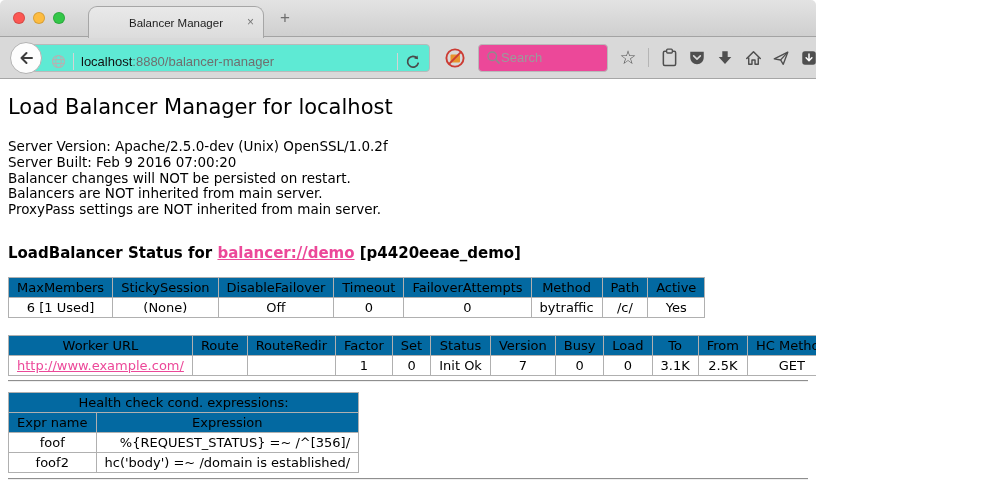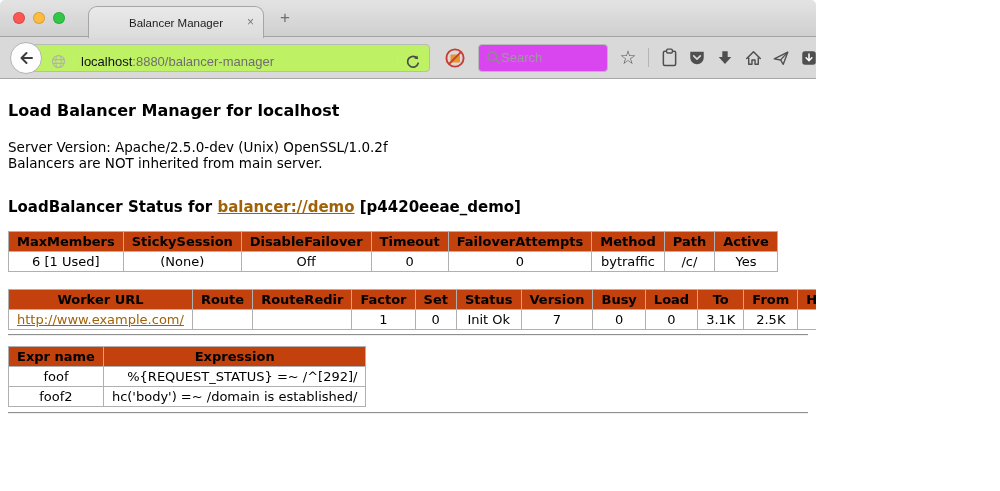--- a/index.html
+++ b/index.html
@@ -41,33 +41,33 @@
   .toolbar {
     height:42px; background:#d9d9d9; border-bottom:1px solid #a6a6a6;
     display:flex; align-items:center; padding:0 10px; position:relative; z-index:1;
   }
   .back-btn {
     width:32px; height:32px; border-radius:50%; background:#fdfdfd;
     border:1px solid #b2b2b2; display:flex; align-items:center; justify-content:center;
     margin-right:-18px; z-index:2; flex:0 0 auto;
   }
   .url-bar {
-    height:28px; background:#bef264; border:1px solid #b9b9b9; border-radius:4px;
+    height:28px; background:#5eead4; border:1px solid #b9b9b9; border-radius:4px;
     flex:0 0 406px; display:flex; align-items:center; padding:8px 8px 0 26px;
     overflow:hidden;
     justify-content:space-between;
   }
   .v-sep { width:1px; height:17px; background:#d4d4d4; margin:0 7px; flex:0 0 auto; }
   .url-text { font-size:13px; white-space:nowrap; flex:1 1 auto; overflow:hidden; }
   .url-domain { color:#111; }
   .url-path { color:#6f6f6f; }
   .icon-btn { display:flex; align-items:center; justify-content:center; flex:0 0 auto; }
   .blocked-wrap { margin:0 12px 0 14px; }
   .search-bar {
-    height:28px; width:130px; background:#d946ef; border:1px solid #b9b9b9; border-radius:4px;
+    height:28px; width:130px; background:#ec4899; border:1px solid #b9b9b9; border-radius:4px;
     display:flex; align-items:center; padding:0 7px; flex:0 0 auto;
   }
   .search-bar input {
     border:none; outline:none; background:transparent; width:100%;
     font-size:13px; color:#333; font-family:"Liberation Sans",sans-serif;
   }
   .search-bar input::placeholder { color:#9b9b9b; }
   .tool-icons { display:flex; align-items:center; margin-left:10px; gap:8px; }
   .tool-icons .slot { width:20px; height:20px; display:flex; align-items:center; justify-content:center; }
   .tb-sep { width:1px; height:19px; background:#b5b5b5; margin:0 2px; }
@@ -82,27 +82,27 @@
   .hamburger i { display:block; width:17px; height:2.5px; background:#4a4a4a; border-radius:1px; }
   .grid-icon {
     width:17px; height:17px; margin-left:15px; opacity:0.55;
     border:1px solid #8f8f8f; border-radius:3px; background:
       repeating-linear-gradient(#c8c8c8 0 3px, #8f8f8f 3px 4px),
       #c8c8c8;
   }
 
   
   .content { padding:0 8px; font-family:"DejaVu Sans", sans-serif; color:#000; }
-  .content h1 { font-size:16px; font-weight:bold; margin:22px 0 20px; }
+  .content h1 { font-size:21px; font-weight:normal; margin:16px 0 20px; }
   .info { font-size:13.5px; line-height:1.17; }
   .status-line { font-size:15px; font-weight:bold; margin:26px 0 15px; }
-  a.plink { color:#a16207; text-decoration:underline; }
+  a.plink { color:#ec4899; text-decoration:underline; }
   .tbl { border-collapse:collapse; font-size:13px; margin:0; border:1px solid #777; }
   .tbl th, .tbl td { border:1px solid #b0b0b0; padding:2px 8px; text-align:center; white-space:nowrap; }
-  .tbl th { background:#c2410c; font-weight:bold; }
+  .tbl th { background:#0369a1; font-weight:normal; }
   .tbl td.cell-left { text-align:right; }
   .gap { height:17px; }
   hr.rule {
     border:none; border-top:1px solid #8f8f8f; border-bottom:1px solid #efefef;
     margin:6px 0; background:#c9c9c9; height:1px;
   }
   svg { display:block; }
 </style>
 </head>
 <body>
@@ -239,21 +239,24 @@
         <i></i>
       </span>
     <span class="grid-icon"></span>
   </div>
 
   <div class="content">
     <h1>Load Balancer Manager for localhost</h1>
 
     <div class="info">
       <div>Server Version: Apache/2.5.0-dev (Unix) OpenSSL/1.0.2f</div>
+      <div>Server Built: Feb 9 2016 07:00:20</div>
+      <div>Balancer changes will NOT be persisted on restart.</div>
       <div>Balancers are NOT inherited from main server.</div>
+      <div>ProxyPass settings are NOT inherited from main server.</div>
     </div>
 
     <div class="status-line"><span>LoadBalancer Status for </span><a class="plink" href="#">balancer://demo</a><span> [p4420eeae_demo]</span></div>
 
     <table class="tbl">
       <tbody>
           <tr>
         <th>MaxMembers</th>
         <th>StickySession</th>
         <th>DisableFailover</th>
@@ -314,27 +317,30 @@
         <td>1 (0)</td>
 
       </tr>
     </tbody>
       </table>
 
     <hr class="rule" style="margin-top:4px; margin-bottom:10px;">
 
     <table class="tbl">
       <tbody>
+          <tr>
+        <th colspan="2">Health check cond. expressions:</th>
+      </tr>
       <tr>
         <th>Expr name</th>
         <th>Expression</th>
       </tr>
       <tr>
         <td>foof</td>
-        <td class="cell-left">%{REQUEST_STATUS} =~ /^[292]/</td>
+        <td class="cell-left">%{REQUEST_STATUS} =~ /^[356]/</td>
       </tr>
       <tr>
         <td>foof2</td>
         <td class="cell-left">hc('body') =~ /domain is established/</td>
       </tr>
     </tbody>
       </table>
 
     <hr class="rule" style="margin-top:5px;">
   </div>

